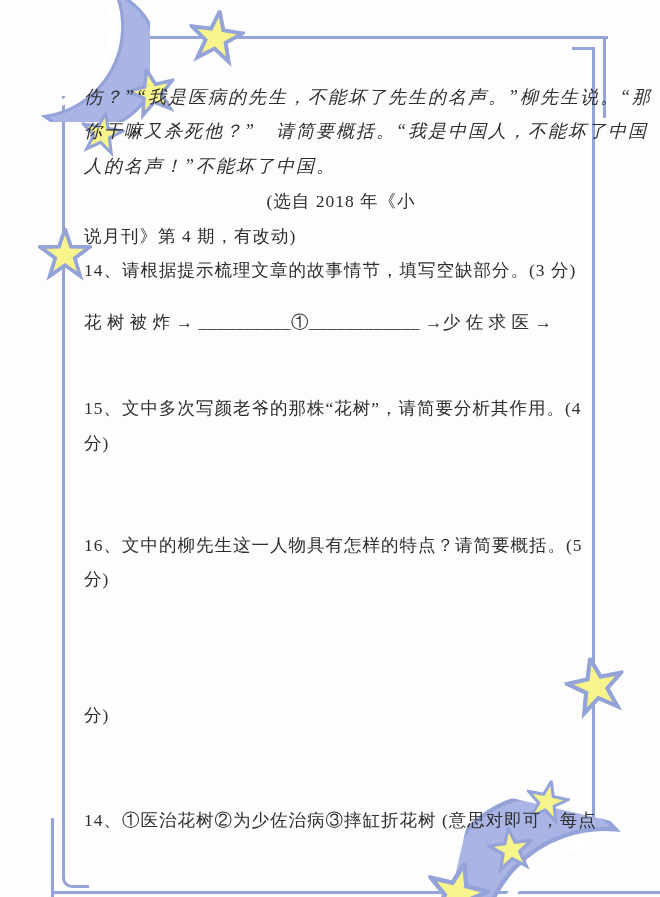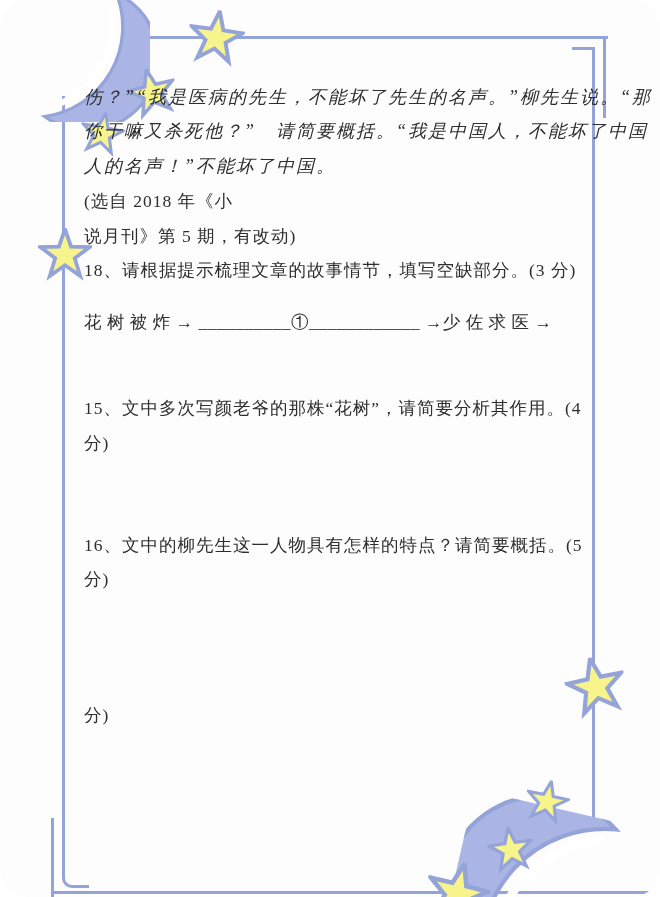--- a/index.html
+++ b/index.html
@@ -11,21 +11,20 @@
   }
   *{margin:0;padding:0;box-sizing:border-box;}
   html,body{background:#ffffff;}
   .page{
     position:relative;
     width:660px;height:897px;
     background:var(--bg);
     overflow:hidden;
     font-family:"Liberation Serif","DejaVu Serif",serif;
     color:var(--ink);
-    border-radius:28px;
   }
   
   .bline{position:absolute;background:var(--accent);z-index:1;}
   .line-top{left:140px;top:36px;width:468px;height:3px;}
   .line-right-outer{left:603px;top:36px;width:3px;height:82px;}
   .corner-inner-top{left:572px;top:47px;width:23px;height:3px;}
   .line-right-inner{left:592px;top:47px;width:3px;height:782px;}
   .line-left{left:62px;top:96px;width:3px;height:760px;}
   .corner-left-bottom{
     position:absolute;left:62px;top:840px;width:27px;height:48px;
@@ -51,21 +50,21 @@
   .star-shape{fill:var(--star);stroke:var(--accent);stroke-width:7;}
   .moon-body{fill:var(--moon);stroke:var(--accent);stroke-width:3;}
   .moon-highlight{fill:none;stroke:#ffffff;stroke-width:6;}
   
   .line{
     position:absolute;left:84px;width:514px;
     font-size:17.5px;letter-spacing:1px;line-height:1.25;
     z-index:3;white-space:nowrap;
   }
   .hand{font-style:italic;font-size:18px;letter-spacing:2px;}
-  .right{text-align:left;}
+  .right{text-align:center;}
   .blank-line{letter-spacing:0.5px;}
 </style>
 </head>
 <body>
 
 <div class="page">
 
   <div class="bline line-top"></div>
   <div class="bline line-right-outer"></div>
   <div class="bline corner-inner-top"></div>
@@ -107,22 +106,23 @@
     <polygon class="star-shape" points="50,2 61.2,34.6 95.7,35.2 68.1,55.9 78.2,88.8 50,69 21.8,88.8 31.9,55.9 4.3,35.2 38.8,34.6"></polygon>
   </svg>
   <svg class="deco star-b3" viewBox="0 0 100 100">
     <polygon class="star-shape" points="50,2 61.2,34.6 95.7,35.2 68.1,55.9 78.2,88.8 50,69 21.8,88.8 31.9,55.9 4.3,35.2 38.8,34.6"></polygon>
   </svg>
 
   <div class="line hand" style="top:86px">伤？”“我是医病的先生，不能坏了先生的名声。”柳先生说。“那</div>
   <div class="line hand" style="top:120px">你干嘛又杀死他？”　请简要概括。“我是中国人，不能坏了中国</div>
   <div class="line hand" style="top:155px">人的名声！”不能坏了中国。</div>
   <div class="line right" style="top:191px">(选自 2018 年《小</div>
-  <div class="line" style="top:226px">说月刊》第 5 期，有改动)</div>
-  <div class="line" style="top:260px">18、请根据提示梳理文章的故事情节，填写空缺部分。(3 分)</div>
+  <div class="line" style="top:226px">说月刊》第 4 期，有改动)</div>
+  <div class="line" style="top:260px">14、请根据提示梳理文章的故事情节，填写空缺部分。(3 分)</div>
   <div class="line blank-line" style="top:312px">花 树 被 炸 → __________①____________ →少 佐 求 医 →</div>
   <div class="line" style="top:398px">15、文中多次写颜老爷的那株“花树”，请简要分析其作用。(4</div>
   <div class="line" style="top:433px">分)</div>
   <div class="line" style="top:535px">16、文中的柳先生这一人物具有怎样的特点？请简要概括。(5</div>
   <div class="line" style="top:569px">分)</div>
   <div class="line" style="top:705px">分)</div>
+  <div class="line" style="top:810px">14、①医治花树②为少佐治病③摔缸折花树 (意思对即可，每点</div>
 
 </div>
 
 </body></html>

